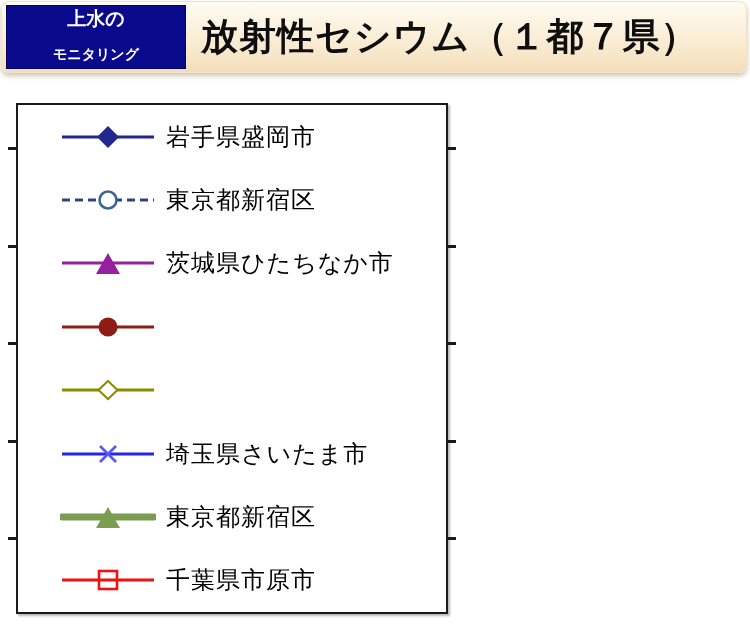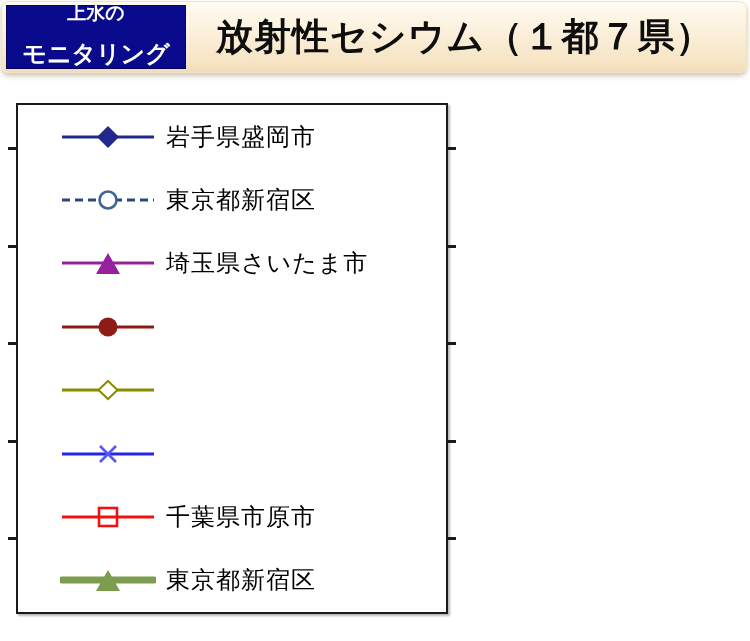--- a/index.html
+++ b/index.html
@@ -17,23 +17,23 @@
     display:flex;align-items:center;box-sizing:border-box;
   }
   .badge{
     margin-left:4px;width:180px;height:64px;flex:none;
     background:#0A0A8C;border:1px solid #05055E;box-sizing:border-box;
     color:#ffffff;font-weight:bold;
     display:flex;flex-direction:column;align-items:center;justify-content:center;
     line-height:1.25;
   }
   .badge .l1{font-size:19px;}
-  .badge .l2{font-size:24px;margin-top:14px;}
+  .badge .l2{font-size:14px;margin-top:14px;}
   .title{
-    margin-left:30px;font-size:37px;font-weight:bold;color:#0E0E0E;
+    margin-left:15px;font-size:37px;font-weight:bold;color:#0E0E0E;
     letter-spacing:1px;white-space:nowrap;
   }
   
   .legend-box{
     position:absolute;left:16px;top:103px;width:428px;height:507px;
     background:#ffffff;border:2px solid #1A1A1A;
     box-shadow:2px 2px 2px rgba(0,0,0,.28);
   }
   .tick{position:absolute;width:8px;height:3px;background:#1A1A1A;}
   .tick.l{left:-10px;}
@@ -82,50 +82,51 @@
             <line x1="2" y1="13" x2="94" y2="13" stroke="#2B4877" stroke-width="3" stroke-dasharray="8 5"></line>
             <circle cx="48" cy="13" r="8.5" fill="#fff" stroke="#3E6695" stroke-width="2.6"></circle>
           </svg>
         <span class="lbl">東京都新宿区</span>
       </div>
       <div class="row">
         <svg class="swatch" viewBox="0 0 96 26">
             <line x1="2" y1="13" x2="94" y2="13" stroke="#96219E" stroke-width="3"></line>
             <path d="M48 3L60 24L36 24Z" fill="#96219E"></path>
           </svg>
-        <span class="lbl">埼玉県さいたま市</span>
+        <span class="lbl">茨城県ひたちなか市</span>
       </div>
       <div class="row">
         <svg class="swatch" viewBox="0 0 96 26">
             <line x1="2" y1="13" x2="94" y2="13" stroke="#8E1B16" stroke-width="3"></line>
             <circle cx="48" cy="13" r="9.5" fill="#8E1B16"></circle>
           </svg>
       </div>
       <div class="row">
         <svg class="swatch" viewBox="0 0 96 26">
             <line x1="2" y1="13" x2="94" y2="13" stroke="#8A8C00" stroke-width="3"></line>
             <path d="M48 4L57.5 13L48 22L38.5 13Z" fill="#fff" stroke="#8A8C00" stroke-width="2"></path>
           </svg>
       </div>
       <div class="row">
         <svg class="swatch" viewBox="0 0 96 26">
             <line x1="2" y1="13" x2="94" y2="13" stroke="#2525EE" stroke-width="3"></line>
             <path d="M40 5L56 21M56 5L40 21" stroke="#5757F6" stroke-width="2.6" fill="none"></path>
           </svg>
+        <span class="lbl">埼玉県さいたま市</span>
+      </div>
+      <div class="row">
+        <svg class="swatch" viewBox="0 0 96 26">
+            <line x1="2" y1="13" x2="94" y2="13" stroke="#7C9C50" stroke-width="7" stroke-linecap="round"></line>
+            <path d="M48 3L60 24L36 24Z" fill="#7C9C50"></path>
+          </svg>
+        <span class="lbl">東京都新宿区</span>
       </div>
       <div class="row">
         <svg class="swatch" viewBox="0 0 96 26">
             <line x1="2" y1="13" x2="94" y2="13" stroke="#F01212" stroke-width="3"></line>
             <rect x="39" y="4" width="18" height="18" fill="none" stroke="#F01212" stroke-width="2.6"></rect>
           </svg>
         <span class="lbl">千葉県市原市</span>
       </div>
-      <div class="row">
-        <svg class="swatch" viewBox="0 0 96 26">
-            <line x1="2" y1="13" x2="94" y2="13" stroke="#7C9C50" stroke-width="7" stroke-linecap="round"></line>
-            <path d="M48 3L60 24L36 24Z" fill="#7C9C50"></path>
-          </svg>
-        <span class="lbl">東京都新宿区</span>
-      </div>
     </div>
   </div>
 
 </div>
 
 </body></html>

